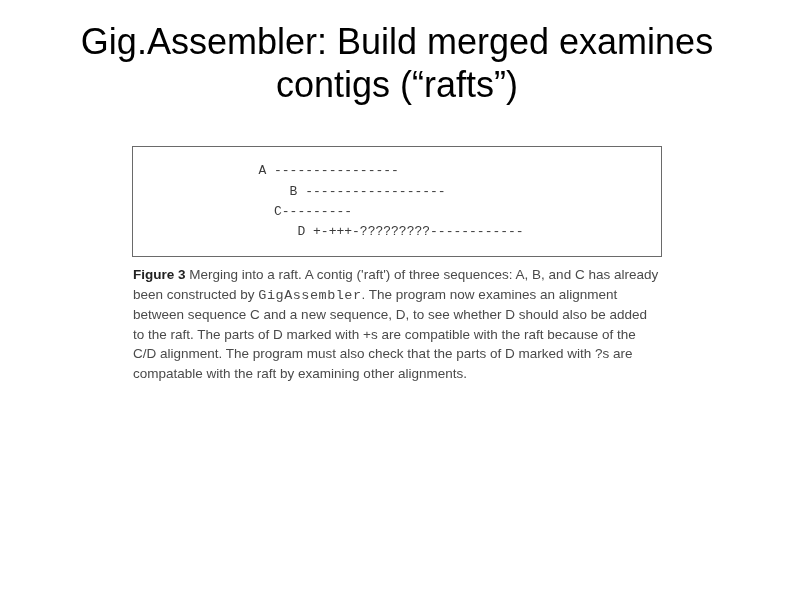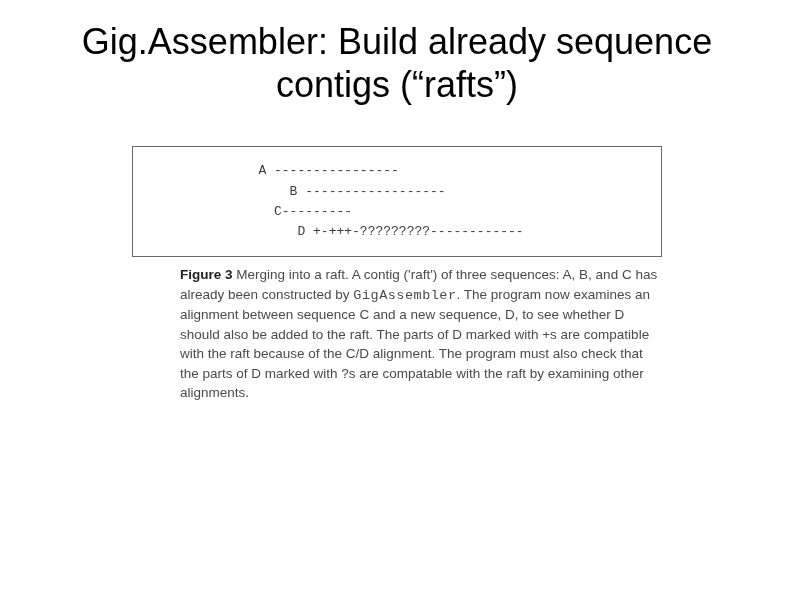--- a/index.html
+++ b/index.html
@@ -35,35 +35,34 @@
       line-height: 1.55;
       color: #3a3a3a;
       white-space: pre;
     }
     .caption {
       font-size: 13.5px;
       line-height: 1.45;
       color: #4a4a4a;
       text-align: left;
       padding: 2px 1px 0 1px;
-      margin-left: 47px;
     }
     .caption .figure-label {
       font-weight: bold;
       color: #222222;
     }
     .caption .prog-name {
       font-family: "Courier New", Courier, monospace;
       letter-spacing: 0.5px;
     }
   </style>
 </head>
 <body>
 
-<div class="title">Gig.Assembler: Build already sequence contigs (“rafts”)</div>
+<div class="title">Gig.Assembler: Build merged examines contigs (“rafts”)</div>
 
 <div class="figure-container">
   <div class="diagram-box">
     <div class="diagram-text">             A ----------------               
                  B ------------------          
                C---------                      
                   D +-+++-?????????------------</div>
   </div>
 
   <div class="caption">

